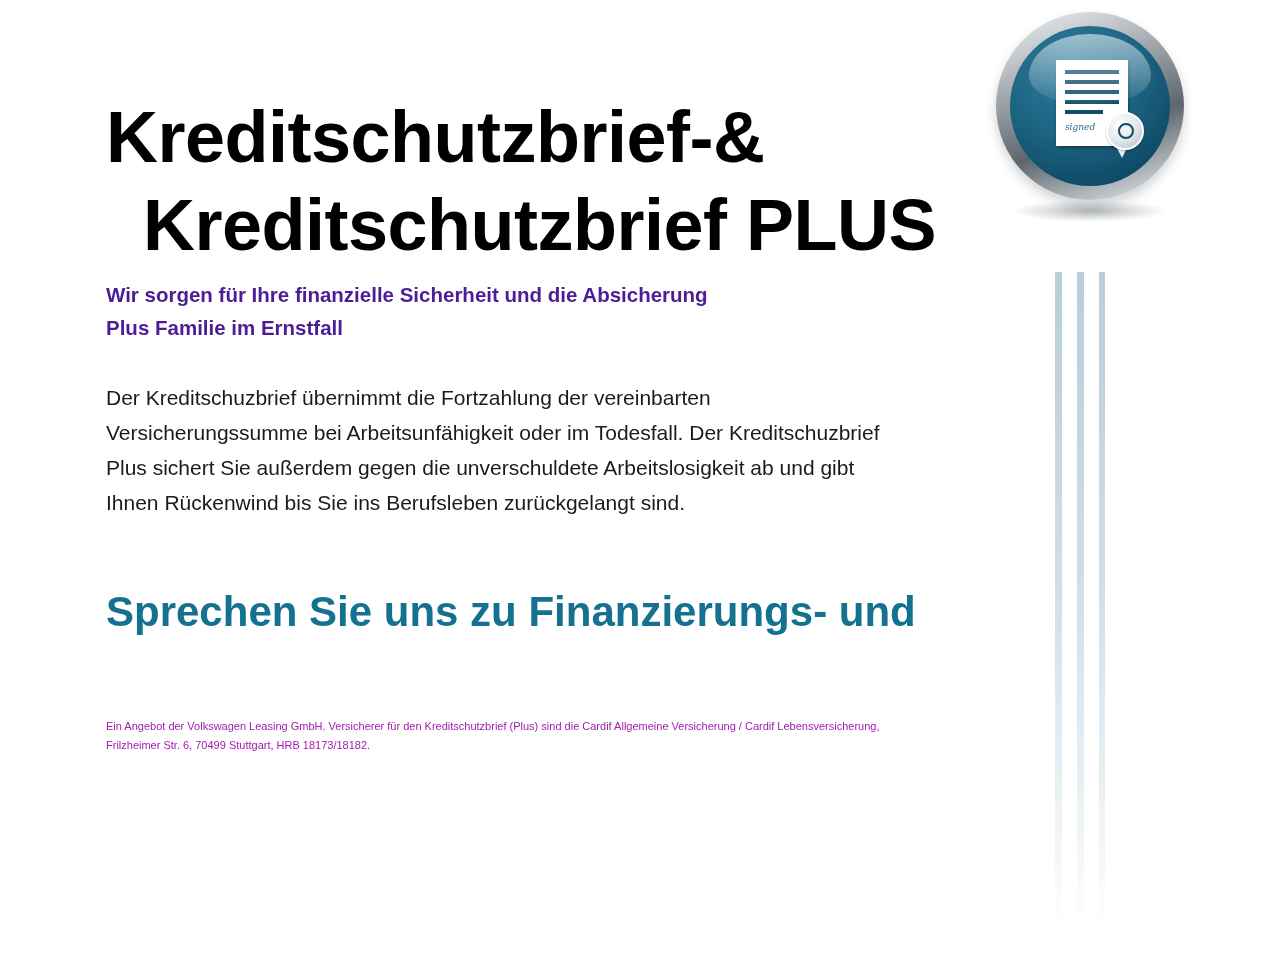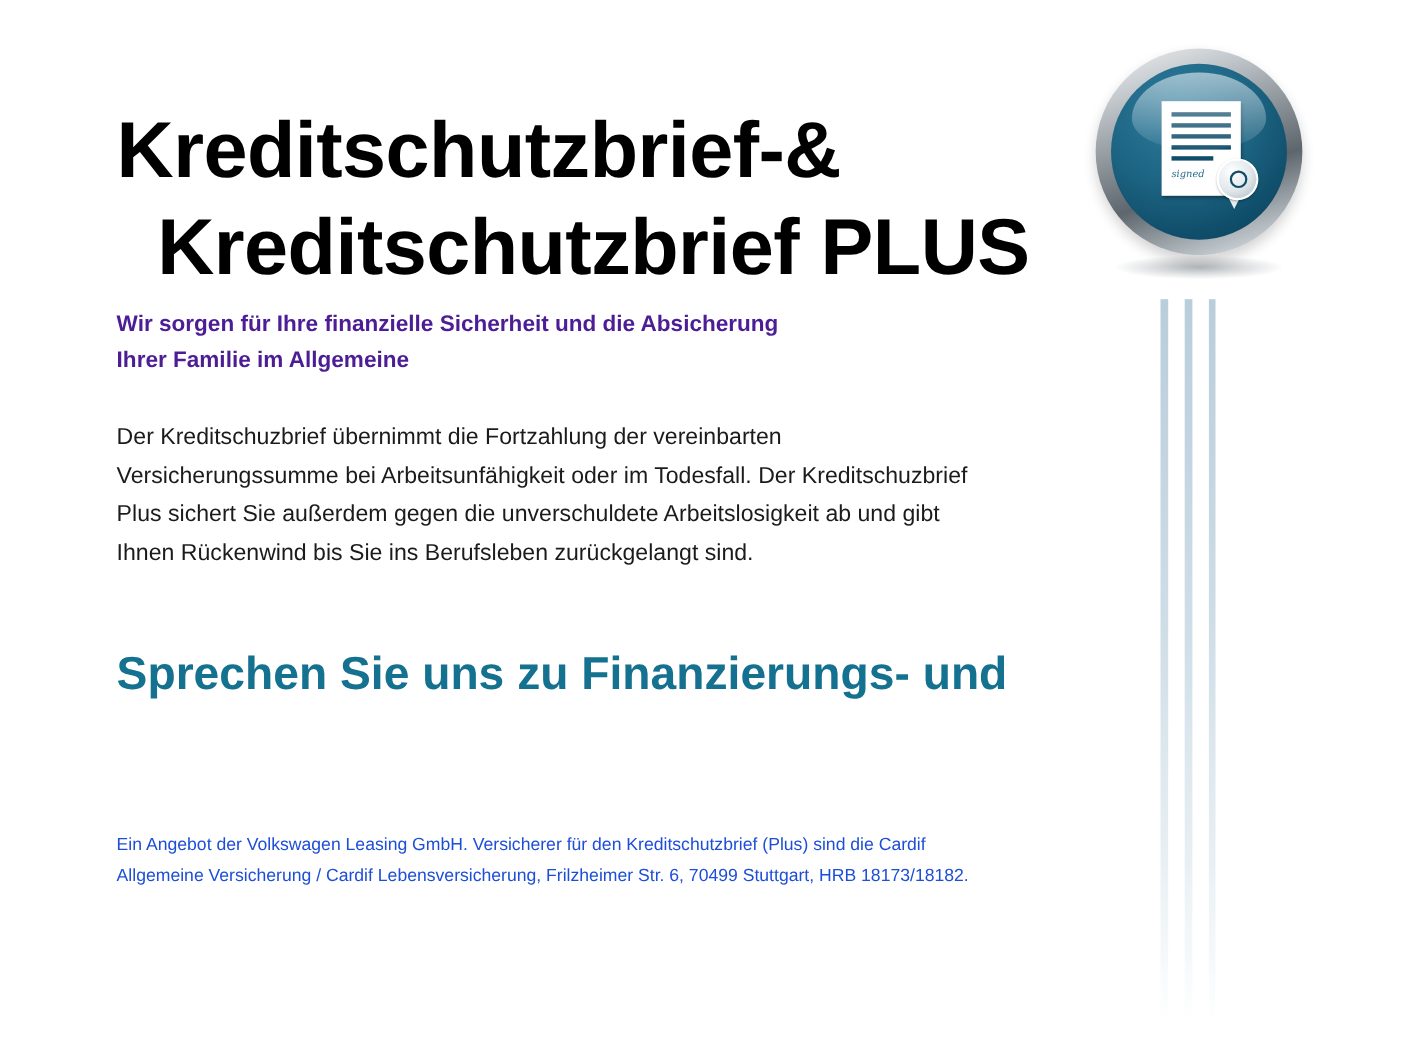--- a/index.html
+++ b/index.html
@@ -39,21 +39,21 @@
     background: linear-gradient(to bottom, #b9cddb 0%, #cfdde7 45%, #e9f0f4 78%, #ffffff 100%);
   }
   .stripe.s1 { left: 0px; }
   .stripe.s2 { left: 22px; }
   .stripe.s3 { left: 44px; width: 6px; }
 
   
   .badge-wrap {
     position: absolute;
     left: 990px;
-    top: 44px;
+    top: 12px;
     width: 200px;
     height: 220px;
   }
   .badge {
     position: absolute;
     left: 6px;
     top: 0;
     width: 188px;
     height: 188px;
     border-radius: 50%;
@@ -191,25 +191,25 @@
     width: 830px;
     color: #14718f;
     font-size: 42px;
     font-weight: bold;
     line-height: 1.42;
   }
 
   .legal {
     position: absolute;
     left: 106px;
-    top: 739px;
+    top: 706px;
     width: 800px;
-    font-size: 16px;
+    font-size: 11px;
     line-height: 1.72;
-    color: #1d4ed8;
+    color: #a21caf;
   }
 </style>
 </head>
 <body>
 
 <div class="page">
 
   <div class="stripes">
     <div class="stripe s1"></div>
     <div class="stripe s2"></div>
@@ -235,21 +235,21 @@
     </div>
   </div>
 
   <h1 class="title">
     <span class="l1">Kreditschutzbrief-&amp;</span>
     <span class="l2">Kreditschutzbrief PLUS</span>
   </h1>
 
   <div class="lead">
     <div>Wir sorgen für Ihre finanzielle Sicherheit und die Absicherung</div>
-    <div>Ihrer Familie im Allgemeine</div>
+    <div>Plus Familie im Ernstfall</div>
   </div>
 
   <p class="body-text">Der Kreditschuzbrief übernimmt die Fortzahlung der vereinbarten Versicherungssumme bei Arbeitsunfähigkeit oder im Todesfall. Der Kreditschuzbrief Plus sichert Sie außerdem gegen die unverschuldete Arbeitslosigkeit ab und gibt Ihnen Rückenwind bis Sie ins Berufsleben zurückgelangt sind.</p>
 
   <div class="cta">
     <div>Sprechen Sie uns zu Finanzierungs- und</div>
   </div>
 
   <p class="legal">Ein Angebot der Volkswagen Leasing GmbH. Versicherer für den Kreditschutzbrief (Plus) sind die Cardif Allgemeine Versicherung / Cardif Lebensversicherung, Frilzheimer Str. 6, 70499 Stuttgart, HRB 18173/18182.</p>
 

